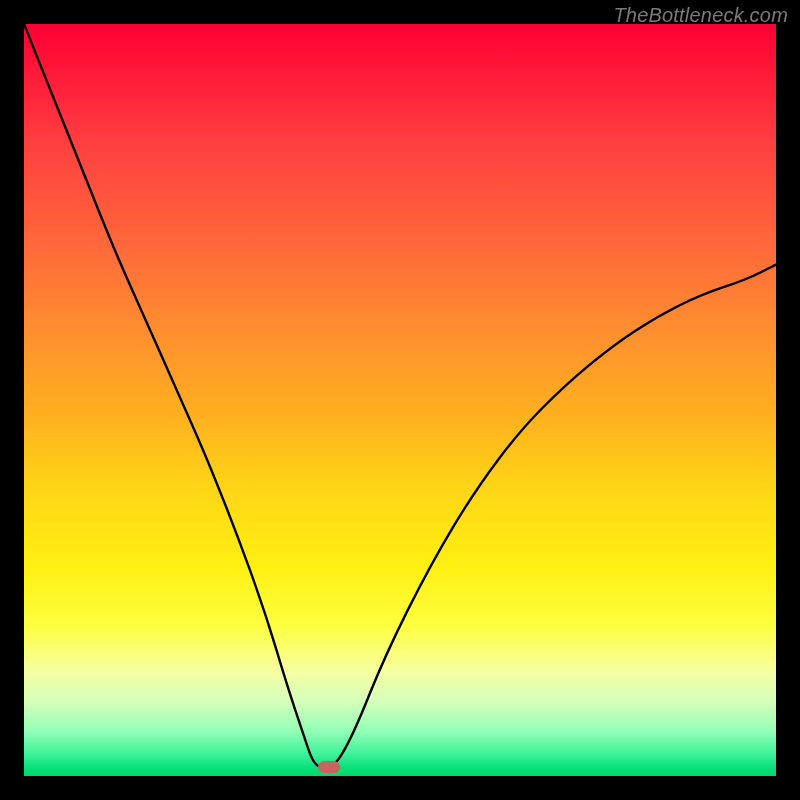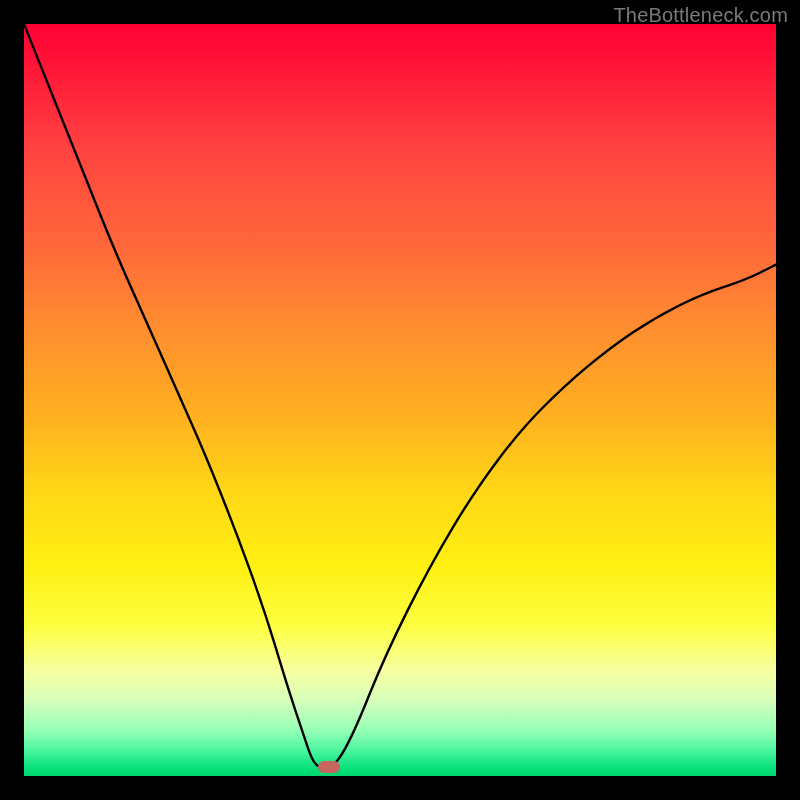--- a/index.html
+++ b/index.html
@@ -45,20 +45,21 @@
   }
   .watermark {
     position: absolute;
     top: 4px;
     right: 12px;
     color: #7a7a7a;
     font-size: 20px;
     font-weight: 500;
     letter-spacing: 0.2px;
     user-select: none;
+    font-style: italic;
   }
   svg.curve {
     position: absolute;
     inset: 0;
     width: 100%;
     height: 100%;
   }
   .marker {
     position: absolute;
     width: 22px;

